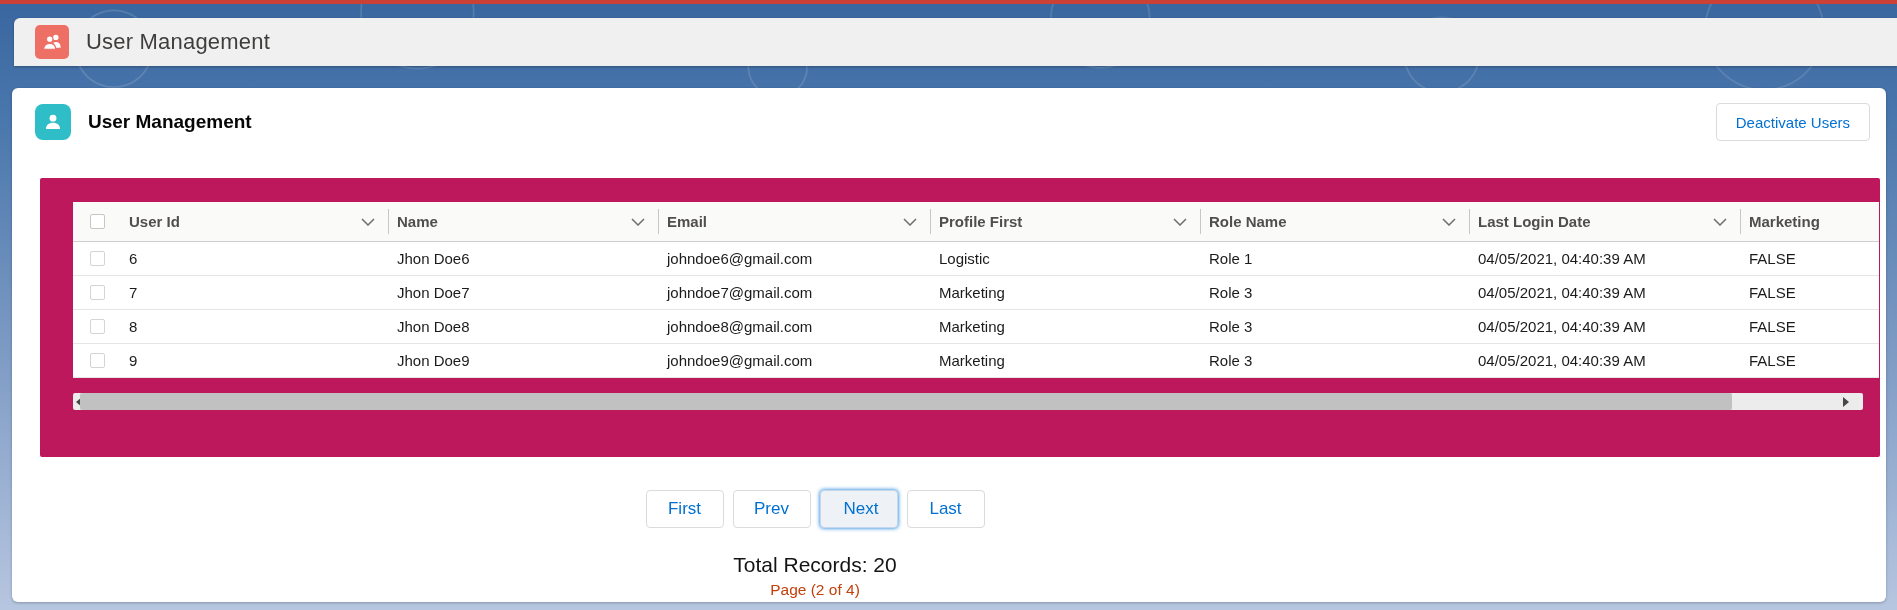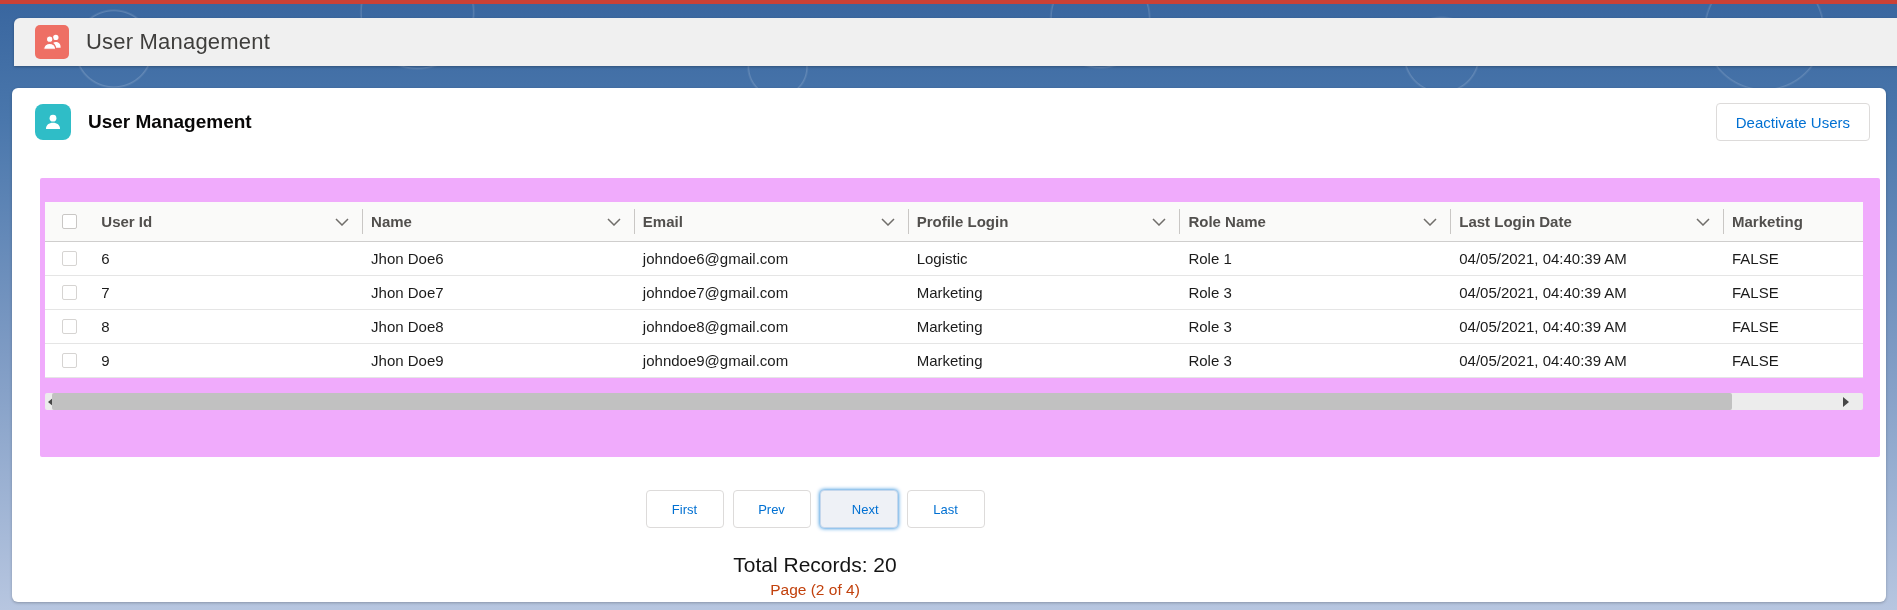--- a/index.html
+++ b/index.html
@@ -28,22 +28,22 @@
         border-radius:6px;box-shadow:0 1px 3px rgba(0,0,0,.25);z-index:2;}
   .card-header{display:flex;align-items:center;padding:15px 16px 0 23px;}
   .card-icon{width:36px;height:36px;border-radius:8px;background:#2fbdc7;display:flex;
              align-items:center;justify-content:center;flex:none;}
   .card-title{font-size:19px;font-weight:700;color:#080707;margin:0 0 0 17px;}
   .btn-deactivate{margin-left:auto;height:38px;padding:0 19px;background:#fff;
                   border:1px solid #dddbda;border-radius:4px;color:#0070d2;font-size:15px;
                   font-family:inherit;cursor:pointer;text-align:center;}
 
   
-  .table-wrap{position:absolute;left:28px;right:6px;top:90px;height:279px;background:#f0abfc;
-              padding:24px 17px 0 5px;box-sizing:border-box;border-radius:2px;}
+  .table-wrap{position:absolute;left:28px;right:6px;top:90px;height:279px;background:#be185d;
+              padding:24px 17px 0 33px;box-sizing:border-box;border-radius:2px;}
   table{width:100%;border-collapse:collapse;table-layout:fixed;}
   thead th{background:#fafaf9;height:39px;font-size:15px;font-weight:700;color:#514f4d;
            text-align:left;position:relative;padding:0;border-bottom:1px solid #cfcecd;}
   .th-inner{display:flex;align-items:center;justify-content:space-between;height:100%;
             padding:0 14px 0 8px;}
   th.sep::after{content:"";position:absolute;right:0;top:7px;bottom:7px;width:1px;background:#c9c7c5;}
   .chev{flex:none;}
   tbody td{height:33px;background:#fff;border-bottom:1px solid #e5e5e5;font-size:15px;
            color:#1b1b1b;padding:0 4px 0 8px;white-space:nowrap;overflow:hidden;}
   td.cb-cell{padding:0;}
@@ -57,21 +57,21 @@
          background:#c1c1c1;border-radius:2px;}
   .sb-arrow{position:absolute;top:50%;transform:translateY(-50%);width:0;height:0;
             border-top:5px solid transparent;border-bottom:5px solid transparent;}
   .sb-left{left:3px;border-right:6px solid #474747;}
   .sb-right{right:14px;border-left:6px solid #474747;}
 
   
   .footer-zone{position:absolute;top:402px;left:0;width:1606px;display:flex;
                flex-direction:column;align-items:center;}
   .pager{display:flex;gap:9px;}
-  .pager button{height:38px;min-width:78px;padding:0 18px;font-size:13px;color:#0070d2;
+  .pager button{height:38px;min-width:78px;padding:0 18px;font-size:17px;color:#0070d2;
                 background:#fff;border:1px solid #dddbda;border-radius:4px;
                 font-family:inherit;cursor:pointer;}
   .pager button.focused{background:#eef1f6;box-shadow:0 0 4px #0176d3;border-color:#c5d7ec;text-align:right;}
   .totals{margin-top:25px;font-size:21px;color:#141414;}
   .pageinfo{margin-top:4px;font-size:15.5px;color:#c2410c;}
 </style>
 </head>
 <body>
 
 <div class="page">
@@ -138,21 +138,21 @@
               <th class="col sep">
                 <div class="th-inner">
                   <span class="th-label">Email</span>
                   <svg class="chev" width="14" height="8" viewBox="0 0 14 8">
                     <path d="M1 1l6 6 6-6" fill="none" stroke="#706e6b" stroke-width="1.5"></path>
                   </svg>
                 </div>
               </th>
               <th class="col sep">
                 <div class="th-inner">
-                  <span class="th-label">Profile Login</span>
+                  <span class="th-label">Profile First</span>
                   <svg class="chev" width="14" height="8" viewBox="0 0 14 8">
                     <path d="M1 1l6 6 6-6" fill="none" stroke="#706e6b" stroke-width="1.5"></path>
                   </svg>
                 </div>
               </th>
               <th class="col sep">
                 <div class="th-inner">
                   <span class="th-label">Role Name</span>
                   <svg class="chev" width="14" height="8" viewBox="0 0 14 8">
                     <path d="M1 1l6 6 6-6" fill="none" stroke="#706e6b" stroke-width="1.5"></path>

